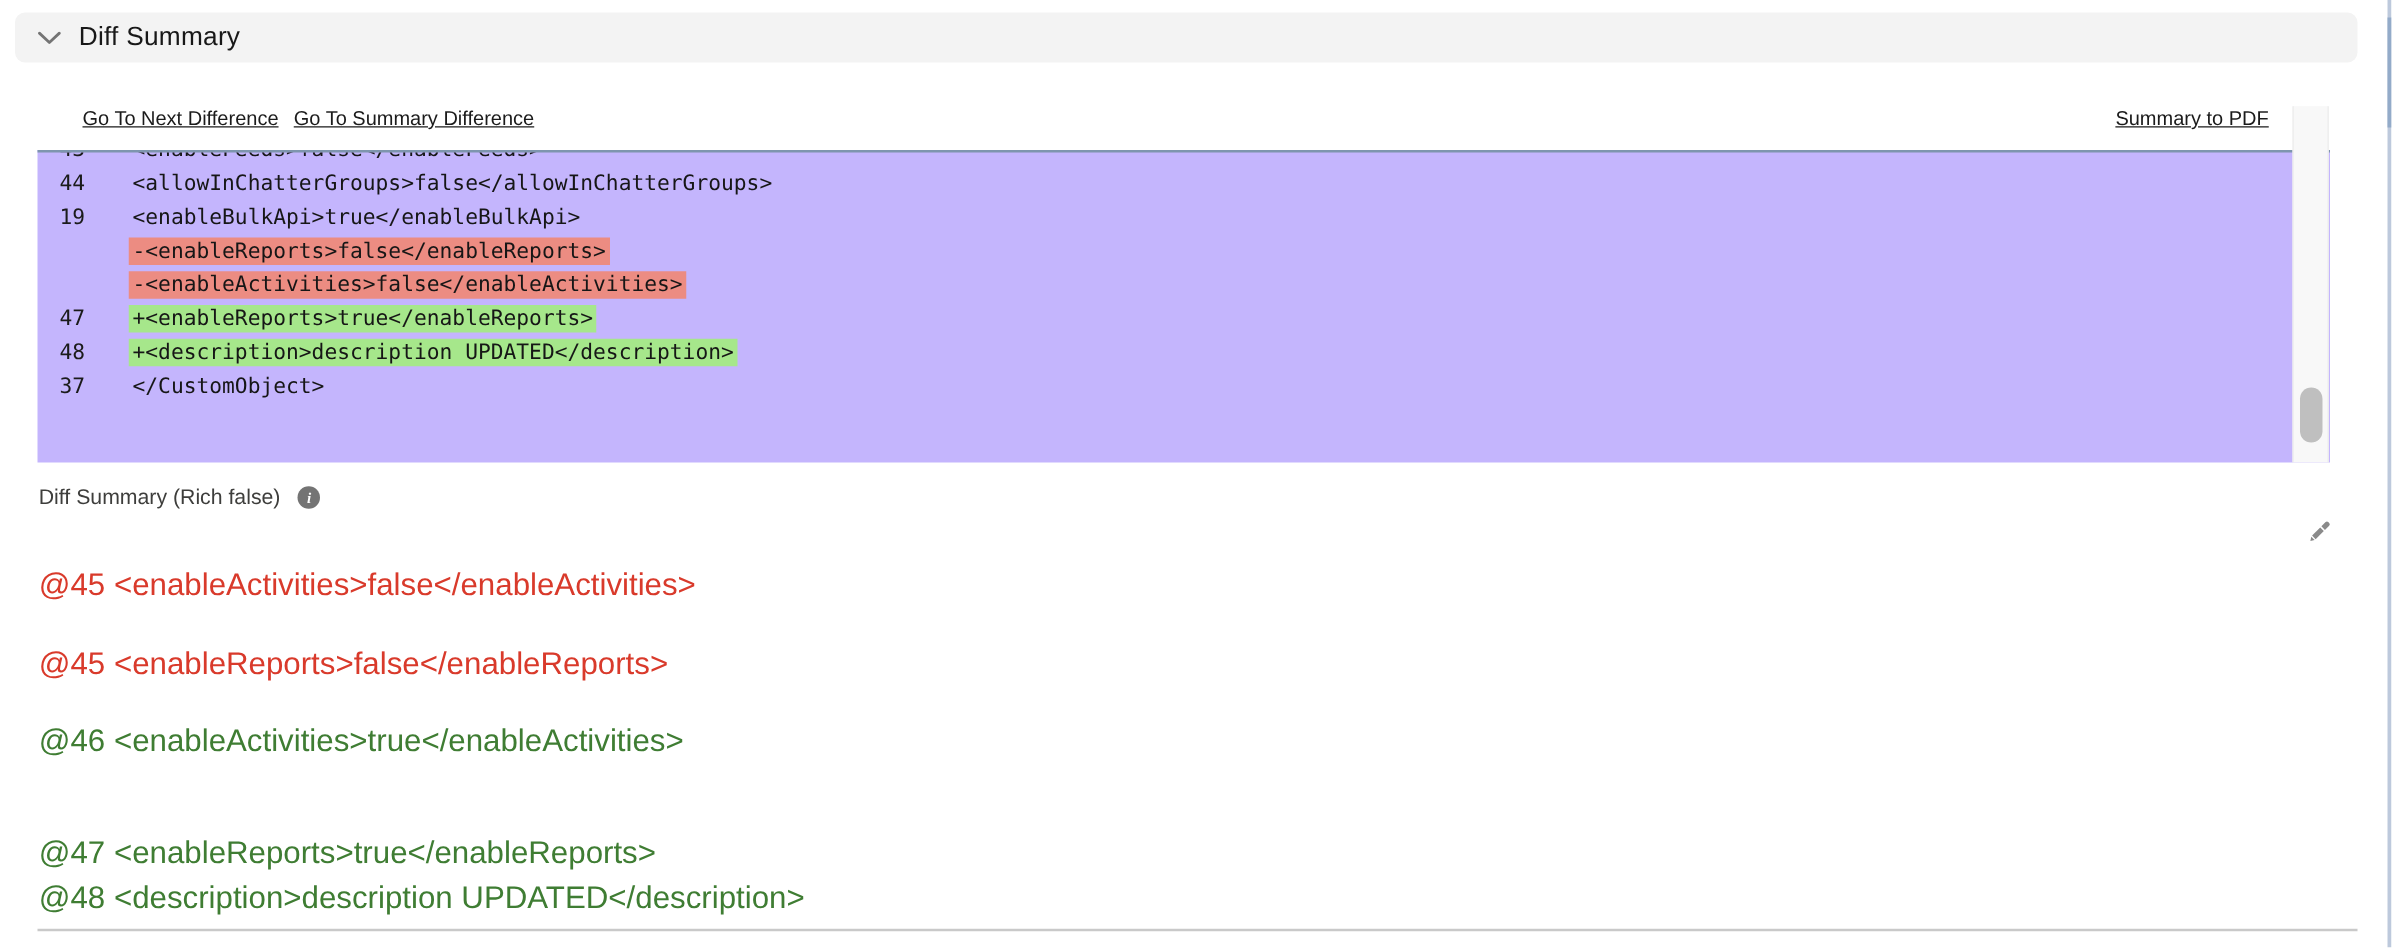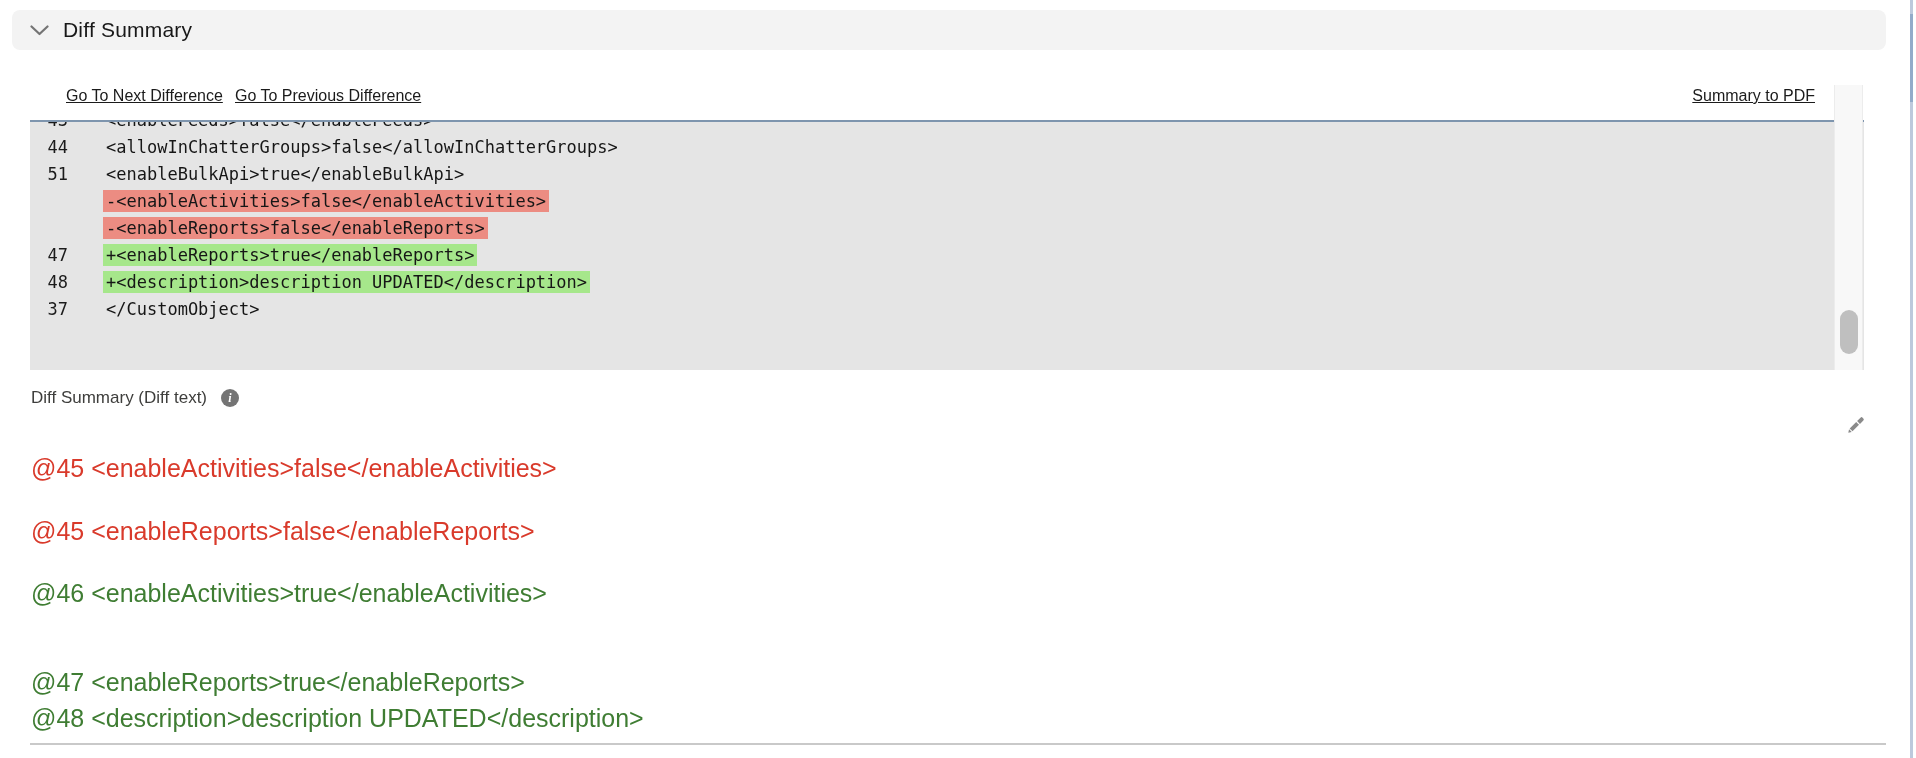--- a/index.html
+++ b/index.html
@@ -20,21 +20,21 @@
     position:absolute; top:87px; font-size:16px; color:#1b1b1b;
     text-decoration:underline; cursor:pointer; white-space:nowrap;
   }
   .link-next{ left:66px;text-decoration:underline; }
   .link-prev{ left:235px; }
   .link-export{ right:101px; }
 
   
   .code-panel{
     position:absolute; left:30px; top:120px; width:1834px; height:250px;
-    border-top:2px solid var(--panel-border); background:#e5e5e5; overflow:hidden;
+    border-top:2px solid var(--panel-border); background:#c4b5fd; overflow:hidden;
   }
   .code-lines{ margin-top:-15px; font-family:"DejaVu Sans Mono", monospace; font-size:17px; line-height:27px; color:#161616; }
   .code-line{ height:27px; white-space:pre; }
   .ln{ display:inline-block; width:38px; text-align:right; color:#1b1b1b; }
   .code-text{ margin-left:35px; padding:1px 3px; }
   .code-text.removed{ background:var(--removed-bg); }
   .code-text.added{ background:var(--added-bg); }
 
   
   .scroll-track{
@@ -73,42 +73,42 @@
 <div class="section-header">
   <span class="chevron">
     <svg width="19" height="11" viewBox="0 0 19 11">
         <polyline points="1.5,1.5 9.5,9 17.5,1.5" fill="none" stroke="#747474" stroke-width="2.2" stroke-linecap="round" stroke-linejoin="round"></polyline>
       </svg>
   </span>
   <span class="section-title">Diff Summary</span>
 </div>
 
 <a class="toolbar-link link-next">Go To Next Difference</a>
-<a class="toolbar-link link-prev">Go To Previous Difference</a>
+<a class="toolbar-link link-prev">Go To Summary Difference</a>
 <a class="toolbar-link link-export">Summary to PDF</a>
 
 <div class="code-panel">
   <div class="code-lines">
       <div class="code-line"><span class="ln">43</span><span class="code-text context">&lt;enableFeeds&gt;false&lt;/enableFeeds&gt;</span></div>
       <div class="code-line"><span class="ln">44</span><span class="code-text context">&lt;allowInChatterGroups&gt;false&lt;/allowInChatterGroups&gt;</span></div>
-      <div class="code-line"><span class="ln">51</span><span class="code-text context">&lt;enableBulkApi&gt;true&lt;/enableBulkApi&gt;</span></div>
+      <div class="code-line"><span class="ln">19</span><span class="code-text context">&lt;enableBulkApi&gt;true&lt;/enableBulkApi&gt;</span></div>
+      <div class="code-line"><span class="ln"></span><span class="code-text removed">-&lt;enableReports&gt;false&lt;/enableReports&gt;</span></div>
       <div class="code-line"><span class="ln"></span><span class="code-text removed">-&lt;enableActivities&gt;false&lt;/enableActivities&gt;</span></div>
-      <div class="code-line"><span class="ln"></span><span class="code-text removed">-&lt;enableReports&gt;false&lt;/enableReports&gt;</span></div>
       <div class="code-line"><span class="ln">47</span><span class="code-text added">+&lt;enableReports&gt;true&lt;/enableReports&gt;</span></div>
       <div class="code-line"><span class="ln">48</span><span class="code-text added">+&lt;description&gt;description UPDATED&lt;/description&gt;</span></div>
       <div class="code-line"><span class="ln">37</span><span class="code-text context">&lt;/CustomObject&gt;</span></div>
     </div>
 </div>
 
 <div class="scroll-track">
   <div class="scroll-thumb"></div>
 </div>
 
 <div class="field-label-row">
-  <span class="field-label">Diff Summary (Diff text)</span>
+  <span class="field-label">Diff Summary (Rich false)</span>
   <span class="info-icon">i</span>
 </div>
 
 <div class="edit-button">
   <svg width="22" height="22" viewBox="0 0 24 24">
     <path fill="#8a8a8a" d="M13.2 7.7 L16.9 4 a1.6 1.6 0 0 1 2.3 0 l0.8 0.8 a1.6 1.6 0 0 1 0 2.3 L16.3 10.8 Z"></path>
     <path fill="#8a8a8a" d="M12.2 8.7 L15.3 11.8 L8.2 18.9 L5.1 15.8 Z"></path>
     <path fill="#8a8a8a" d="M4.4 16.7 L7.3 19.6 L3.6 20.4 Z"></path>
   </svg>
 </div>

